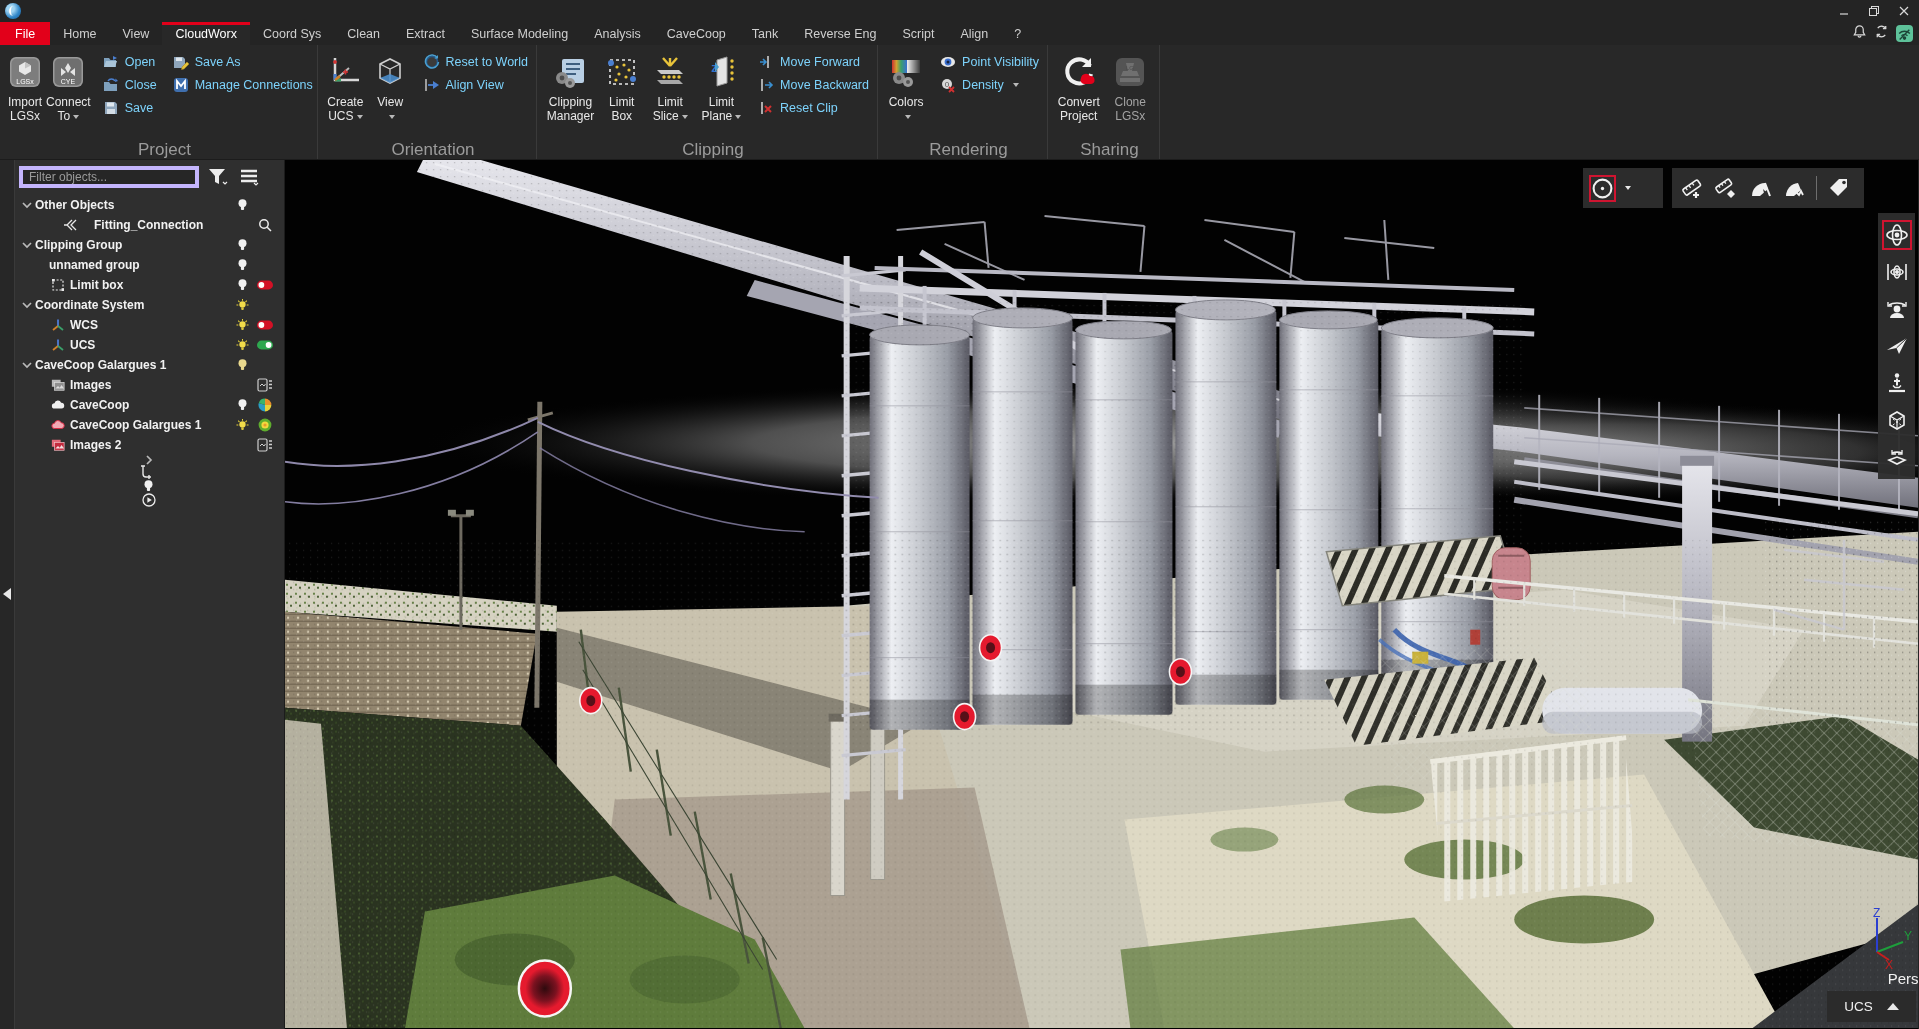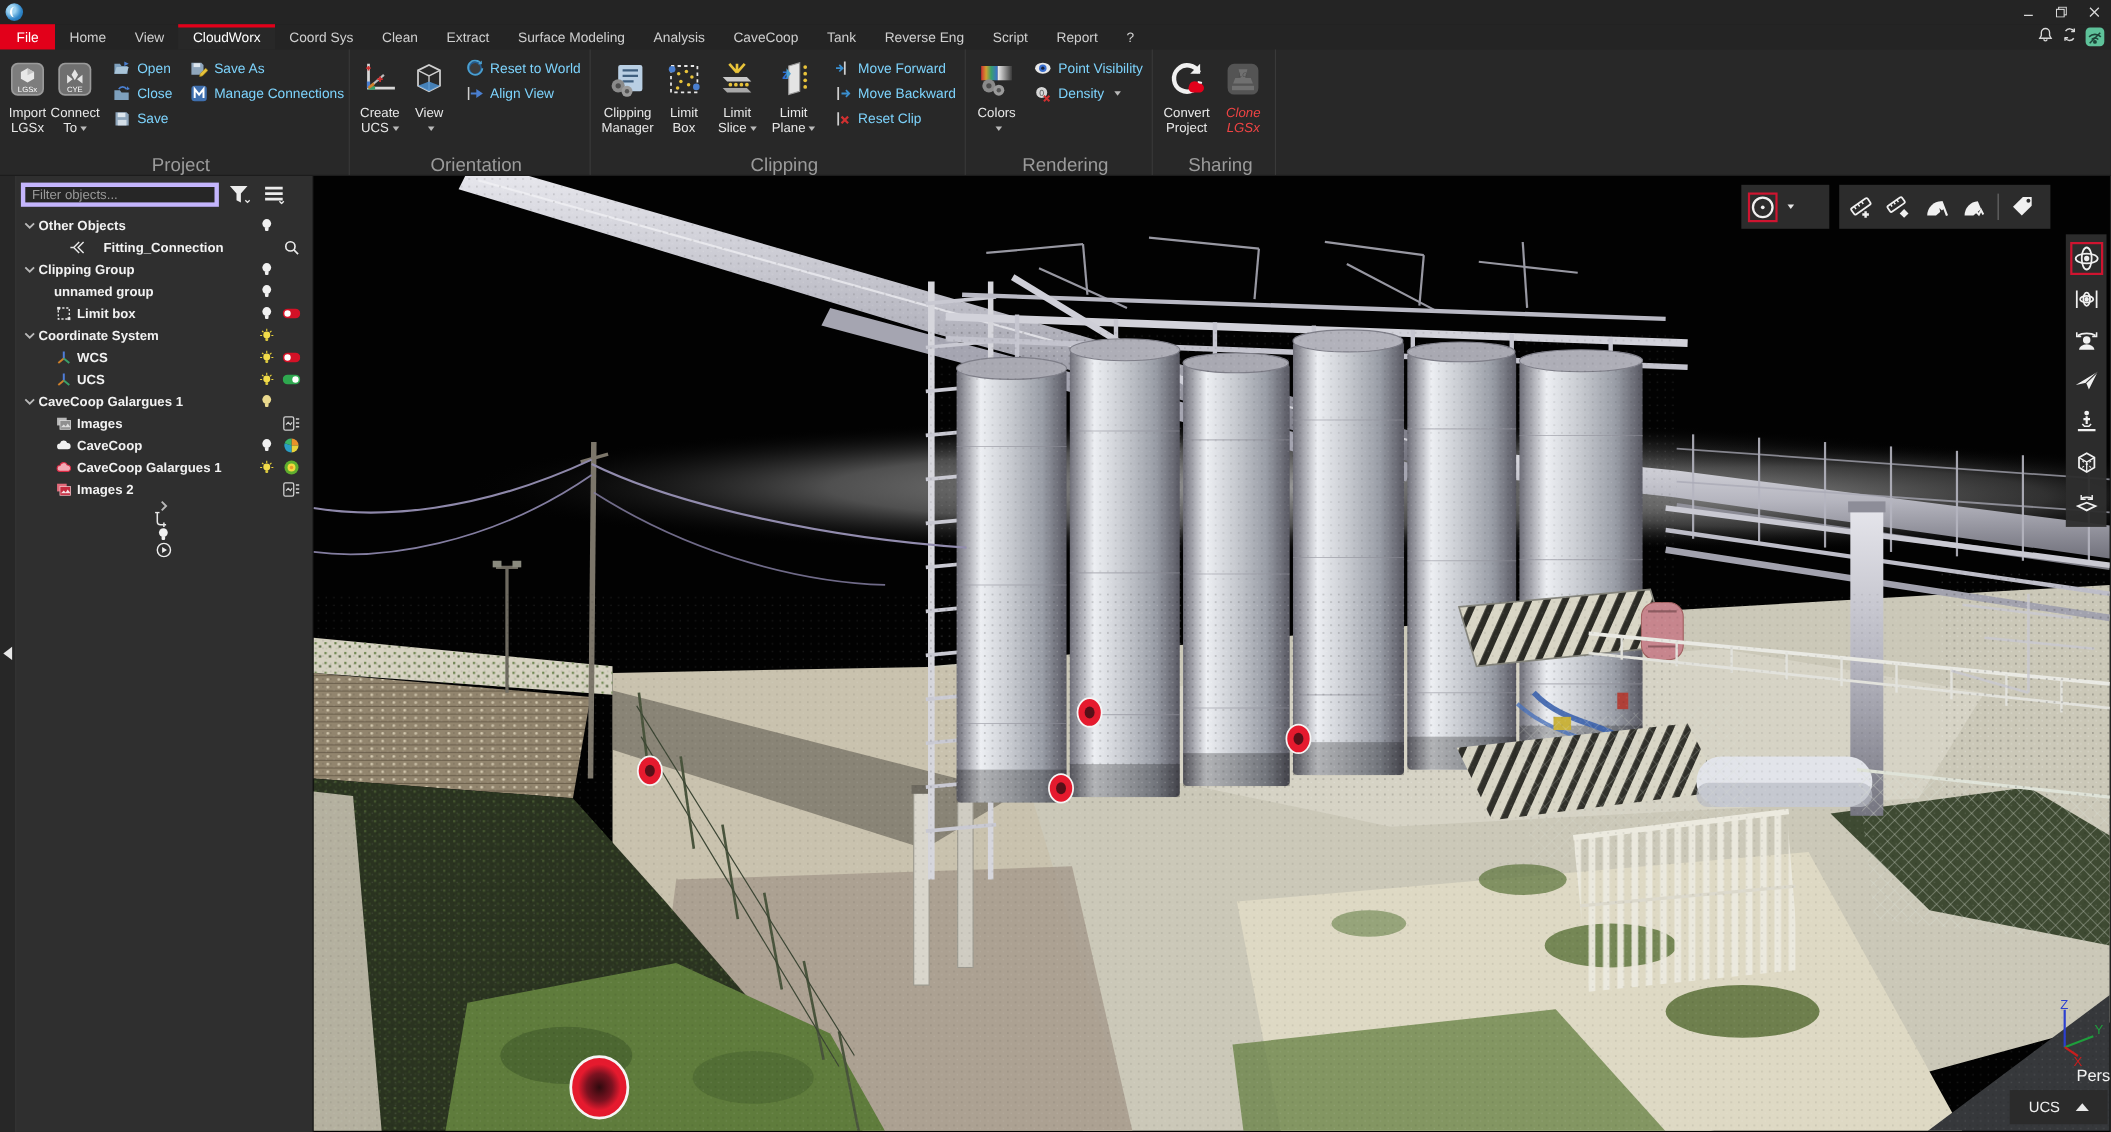--- a/index.html
+++ b/index.html
@@ -29,21 +29,21 @@
 
   
   .ribbon { height:115px; background:#282828; display:flex; border-bottom:1px solid #1c1c1c; }
   .rib-group { position:relative; border-right:1px solid #3a3a3a; display:flex; flex-direction:column; }
   .rib-content { flex:1; display:flex; align-items:flex-start; padding:5px 4px 0 6px; gap:2px; }
   .rib-label { height:17px; text-align:center; color:#9b9b9b; font-size:17px; line-height:15px;padding-left:12px; }
   .bigbtn { width:52px; display:flex; flex-direction:column; align-items:center; text-align:center;
     color:#e8e8e8; font-size:12px; line-height:14px; padding-top:2px; border-radius:3px; }
   .bigbtn .bigicon { width:38px; height:40px; display:flex; align-items:center; justify-content:center; margin-bottom:3px; }
   .bigbtn .bigicon svg { width:36px; height:36px; }
-  .bigbtn.disabled { color:#ef4444;font-style:italic; }
+  .bigbtn.disabled { color:#a3a3a3; }
   .bigbtn.disabled svg { opacity:.45; }
   .smallcol { display:flex; flex-direction:column; margin-left:6px; }
   .smallbtn { height:23px; display:flex; align-items:center; gap:6px; color:#7dd3fc; font-size:12.5px; white-space:nowrap; border-radius:3px; padding:0 4px; }
   .smallbtn svg { width:16px; height:16px; flex:none; }
   .caret { display:inline-block; width:0; height:0; border-left:3.5px solid transparent; border-right:3.5px solid transparent;
     border-top:4px solid #b9b9b9; margin-left:3px; vertical-align:middle; }
   .rib-filler { flex:1; border-right:none; }
 
   
   .main { display:flex; height:869px; }
@@ -121,21 +121,21 @@
       <div class="menutab active">CloudWorx</div>
       <div class="menutab">Coord Sys</div>
       <div class="menutab">Clean</div>
       <div class="menutab">Extract</div>
       <div class="menutab">Surface Modeling</div>
       <div class="menutab">Analysis</div>
       <div class="menutab">CaveCoop</div>
       <div class="menutab">Tank</div>
       <div class="menutab">Reverse Eng</div>
       <div class="menutab">Script</div>
-      <div class="menutab">Report</div>
+      <div class="menutab">Align</div>
       <div class="menutab">?</div>
     </div>
   <div class="menubar-icons">
     <span><svg viewBox="0 0 16 16" fill="none" stroke="#d8d8d8" stroke-width="1.3">
           <path d="M8 2a4 4 0 0 1 4 4v3l1.5 2.5h-11L4 9V6a4 4 0 0 1 4-4z"></path>
           <path d="M6.5 12.5a1.5 1.5 0 0 0 3 0"></path>
         </svg></span>
     <span><svg viewBox="0 0 16 16" fill="none" stroke="#d8d8d8" stroke-width="1.4">
           <path d="M12.5 5A5 5 0 0 0 4 4.5M3.5 11A5 5 0 0 0 12 11.5"></path>
           <path d="M12.5 2v3h-3M3.5 14v-3h3" stroke-linejoin="round"></path>

